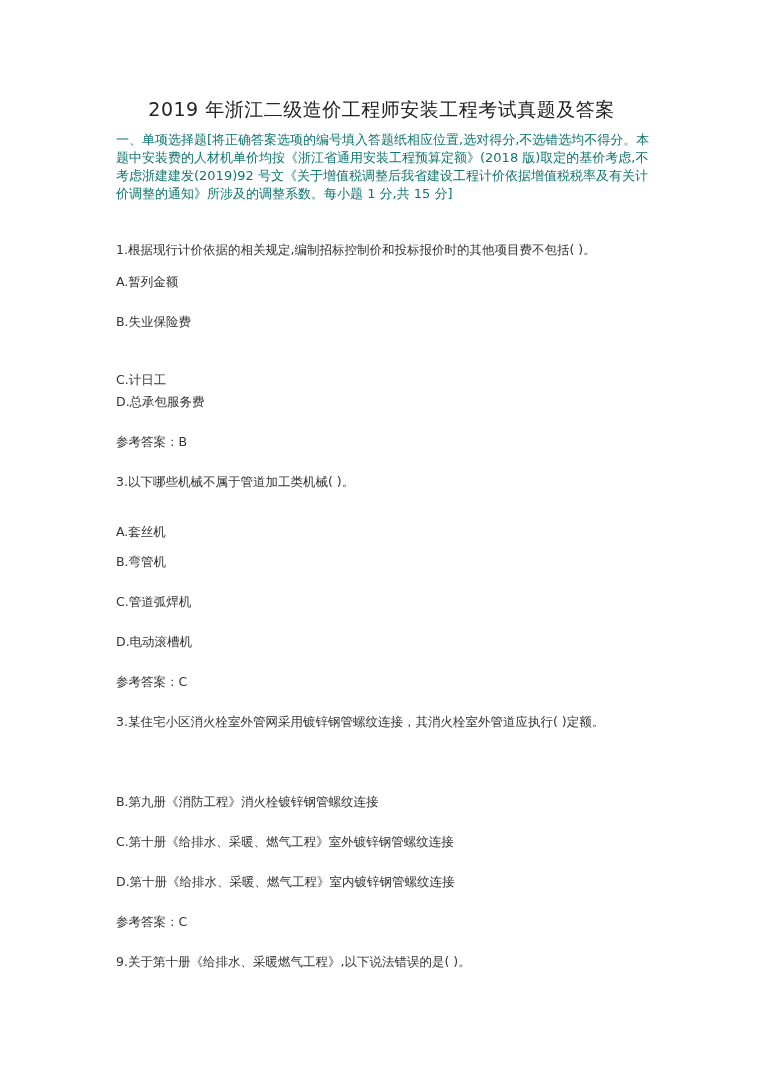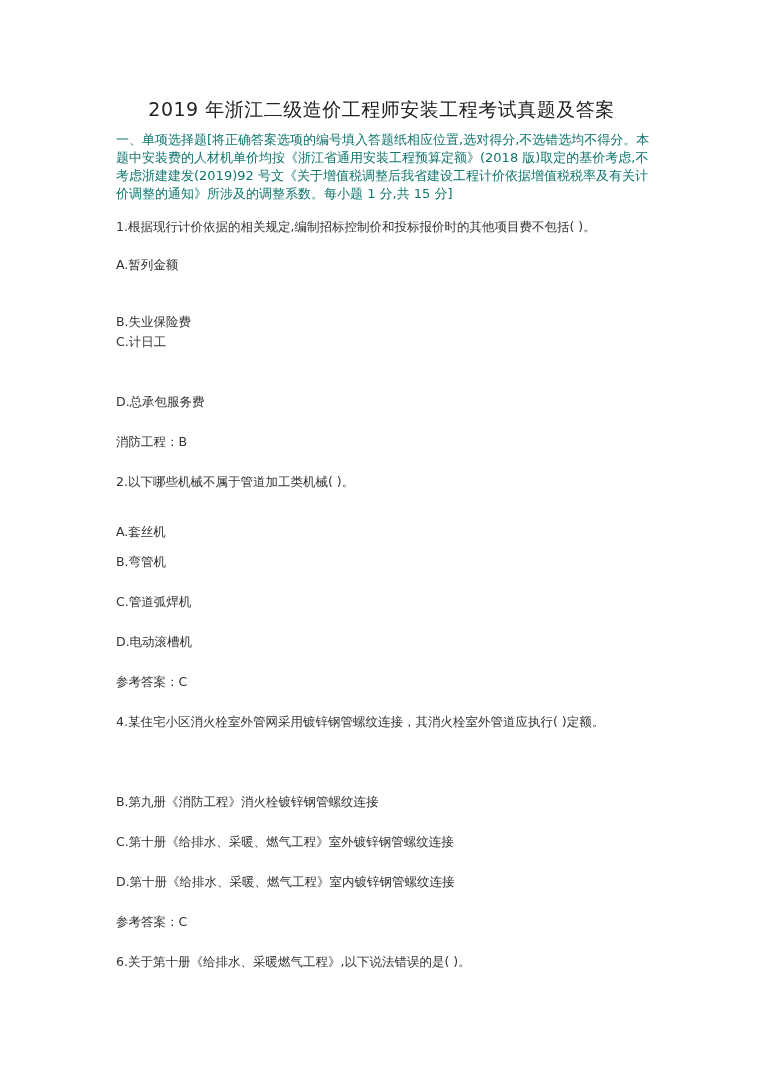--- a/index.html
+++ b/index.html
@@ -9,34 +9,34 @@
   .intro { position: absolute; left: 116px; width: 540px; top: 131px; font-size: 13px; line-height: 18px; color: #0f766e; }
   .line { position: absolute; left: 116px; font-size: 12.5px; color: #333; white-space: nowrap; }
 </style>
 </head>
 <body>
 
 <div class="page">
   <div class="title">2019 年浙江二级造价工程师安装工程考试真题及答案</div>
   <div class="intro">一、单项选择题[将正确答案选项的编号填入答题纸相应位置,选对得分,不选错选均不得分。本题中安装费的人材机单价均按《浙江省通用安装工程预算定额》(2018 版)取定的基价考虑,不考虑浙建建发(2019)92 号文《关于增值税调整后我省建设工程计价依据增值税税率及有关计价调整的通知》所涉及的调整系数。每小题 1 分,共 15 分]</div>
 
-  <div class="line" style="top:219px">1.根据现行计价依据的相关规定,编制招标控制价和投标报价时的其他项目费不包括( )。</div>
-  <div class="line" style="top:257px">A.暂列金额</div>
+  <div class="line" style="top:242px">1.根据现行计价依据的相关规定,编制招标控制价和投标报价时的其他项目费不包括( )。</div>
+  <div class="line" style="top:274px">A.暂列金额</div>
   <div class="line" style="top:314px">B.失业保险费</div>
-  <div class="line" style="top:334px">C.计日工</div>
+  <div class="line" style="top:372px">C.计日工</div>
   <div class="line" style="top:394px">D.总承包服务费</div>
-  <div class="line" style="top:434px">消防工程：B</div>
+  <div class="line" style="top:434px">参考答案：B</div>
 
-  <div class="line" style="top:474px">2.以下哪些机械不属于管道加工类机械( )。</div>
+  <div class="line" style="top:474px">3.以下哪些机械不属于管道加工类机械( )。</div>
   <div class="line" style="top:524px">A.套丝机</div>
   <div class="line" style="top:554px">B.弯管机</div>
   <div class="line" style="top:594px">C.管道弧焊机</div>
   <div class="line" style="top:634px">D.电动滚槽机</div>
   <div class="line" style="top:674px">参考答案：C</div>
 
-  <div class="line" style="top:714px">4.某住宅小区消火栓室外管网采用镀锌钢管螺纹连接，其消火栓室外管道应执行( )定额。</div>
+  <div class="line" style="top:714px">3.某住宅小区消火栓室外管网采用镀锌钢管螺纹连接，其消火栓室外管道应执行( )定额。</div>
   <div class="line" style="top:794px">B.第九册《消防工程》消火栓镀锌钢管螺纹连接</div>
   <div class="line" style="top:834px">C.第十册《给排水、采暖、燃气工程》室外镀锌钢管螺纹连接</div>
   <div class="line" style="top:874px">D.第十册《给排水、采暖、燃气工程》室内镀锌钢管螺纹连接</div>
   <div class="line" style="top:914px">参考答案：C</div>
 
-  <div class="line" style="top:954px">6.关于第十册《给排水、采暖燃气工程》,以下说法错误的是( )。</div>
+  <div class="line" style="top:954px">9.关于第十册《给排水、采暖燃气工程》,以下说法错误的是( )。</div>
 </div>
 
 </body></html>

